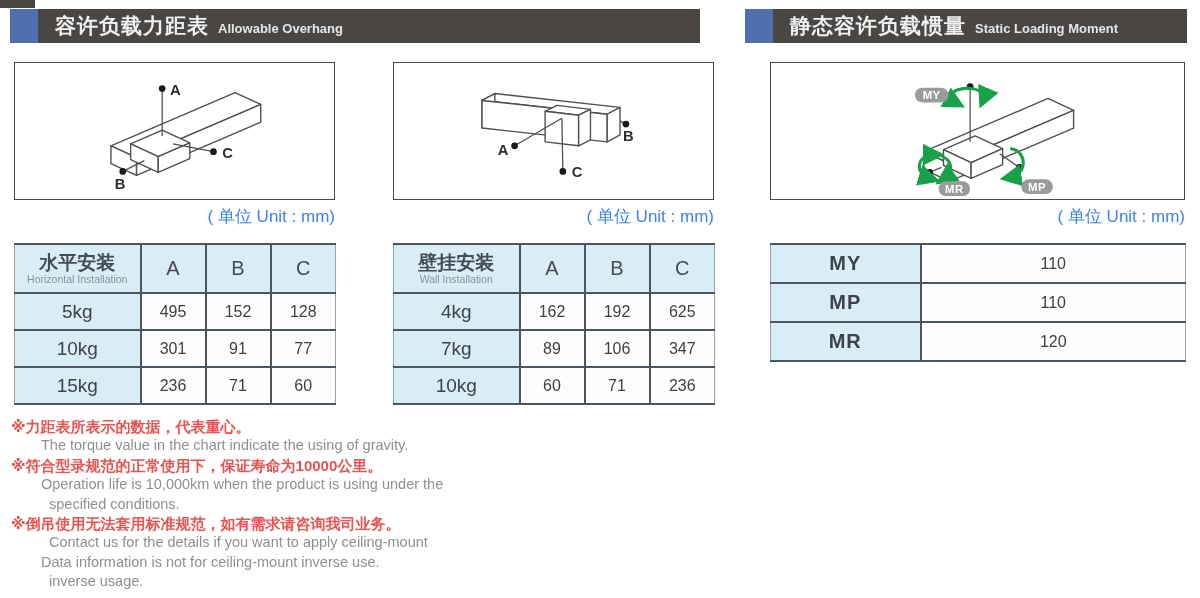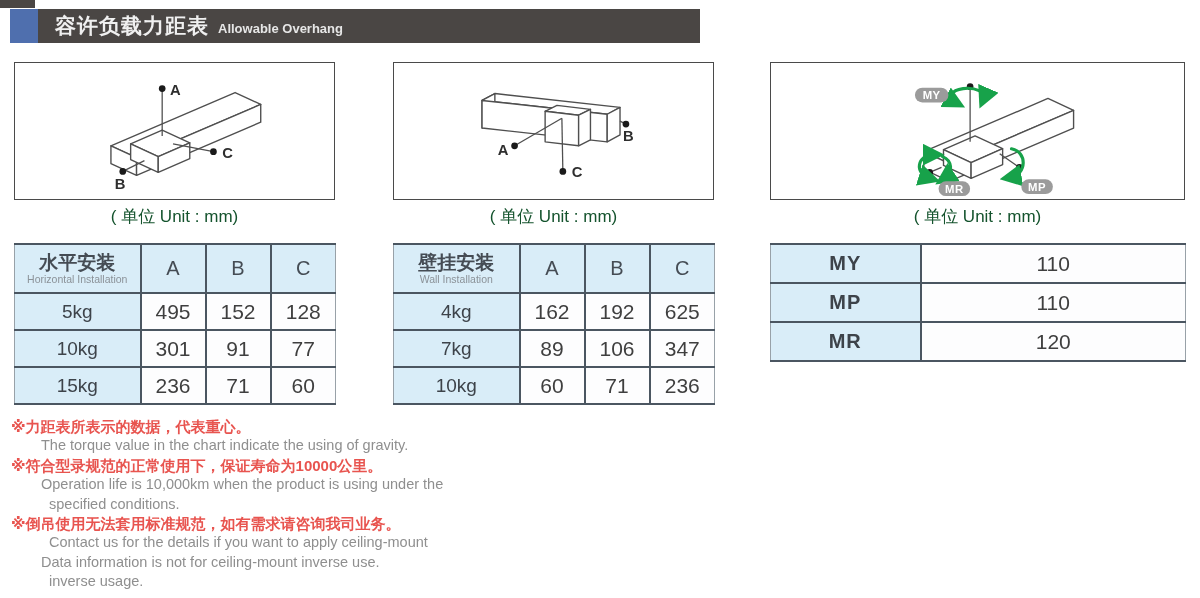--- a/index.html
+++ b/index.html
@@ -24,21 +24,21 @@
   .dbox svg{display:block;width:100%;height:100%;}
   .iso{fill:#ffffff;stroke:#4f4f4f;stroke-width:1.4;stroke-linejoin:round;}
   .ref-line{stroke:#4f4f4f;stroke-width:1.3;fill:none;}
   .ref-dot{fill:#1a1a1a;}
   .pt-label{font:700 15px "Liberation Sans",sans-serif;fill:#2e2e2e;}
   .badge{fill:#9b9b9b;}
   .badge-label{font:700 11.5px "Liberation Sans",sans-serif;fill:#ffffff;letter-spacing:.5px;}
   .moment-arc{stroke:#17a24a;stroke-width:3.2;fill:none;stroke-linecap:round;}
 
   
-  .unit{position:absolute;top:205px;height:26px;font-size:17px;color:#14532d;text-align:center;}
+  .unit{position:absolute;top:205px;height:26px;font-size:17px;color:#3b82f6;text-align:right;}
   #unit1{left:14px;width:321px;}
   #unit2{left:393px;width:321px;}
   #unit3{left:770px;width:415px;}
 
   
   table.dtable{position:absolute;border-collapse:collapse;table-layout:fixed;}
   table.dtable td{border-top:2px solid #4b5661;border-bottom:2px solid #4b5661;
                   border-left:2px solid #4b5661;border-right:2px solid #4b5661;
                   text-align:center;vertical-align:middle;padding:0;box-sizing:border-box;}
   table.dtable tr td:first-child{border-left:1px solid #98a1a8;}
@@ -48,21 +48,21 @@
   #table3{left:770px;top:243px;width:415px;}
   .cell-blue{background:#d9edf8;}
   .cell-white{background:#fdfdfe;}
   .hrow td{height:49px;}
   .drow td{height:37px;}
   .mrow td{height:39px;}
   .th-cn{font-size:19px;font-weight:600;color:#454c54;line-height:21px;}
   .th-en{font-size:10.5px;font-weight:400;color:#8b9298;line-height:12px;}
   .col-h{font-size:20px;color:#454c54;}
   .load-lbl{font-size:19px;font-weight:500;color:#3d434a;}
-  .num{font-size:21px;color:#3f3f3f;}
+  .num{font-size:16px;color:#3f3f3f;}
   .m-name{font-size:20px;font-weight:600;color:#3d434a;letter-spacing:1px;}
 
   
   #notes{position:absolute;left:11px;top:417px;width:560px;}
   .note{line-height:19.4px;white-space:nowrap;}
   .note-red{font-size:15px;font-weight:600;color:#e8544f;}
   .note-gray{font-size:14.5px;color:#8f8f8f;}
   .ind0{padding-left:0;}
   .ind1{padding-left:30px;}
   .ind2{padding-left:38px;}
@@ -75,20 +75,27 @@
   <div class="corner-tab"></div>
 
   <div class="hbar" id="hbar-left">
     <div class="accent"></div>
     <div class="titles">
       <span class="cn">容许负载力距表</span>
       <span class="en">Allowable Overhang</span>
     </div>
   </div>
 
+  <div class="hbar" id="hbar-right">
+    <div class="accent"></div>
+    <div class="titles">
+      <span class="cn">静态容许负载惯量</span>
+      <span class="en">Static Loading Moment</span>
+    </div>
+  </div>
 
   <div class="dbox" id="dbox1">
     <svg viewBox="0 0 321 138">
       <path class="iso" d="M 96,84 L 222,30 L 248,42 L 122,96 Z"></path>
       <path class="iso" d="M 96,84 L 96,102 L 122,114 L 122,96 Z"></path>
       <path class="iso" d="M 122,96 L 248,42 L 248,60 L 122,114 Z"></path>
       <path class="iso" d="M 116,82 L 148,68 L 176,81 L 144,95 Z"></path>
       <path class="iso" d="M 116,82 L 116,98 L 144,111 L 144,95 Z"></path>
       <path class="iso" d="M 144,95 L 176,81 L 176,97 L 144,111 Z"></path>
       <line class="ref-line" x1="148" y1="26" x2="148" y2="74"></line>

